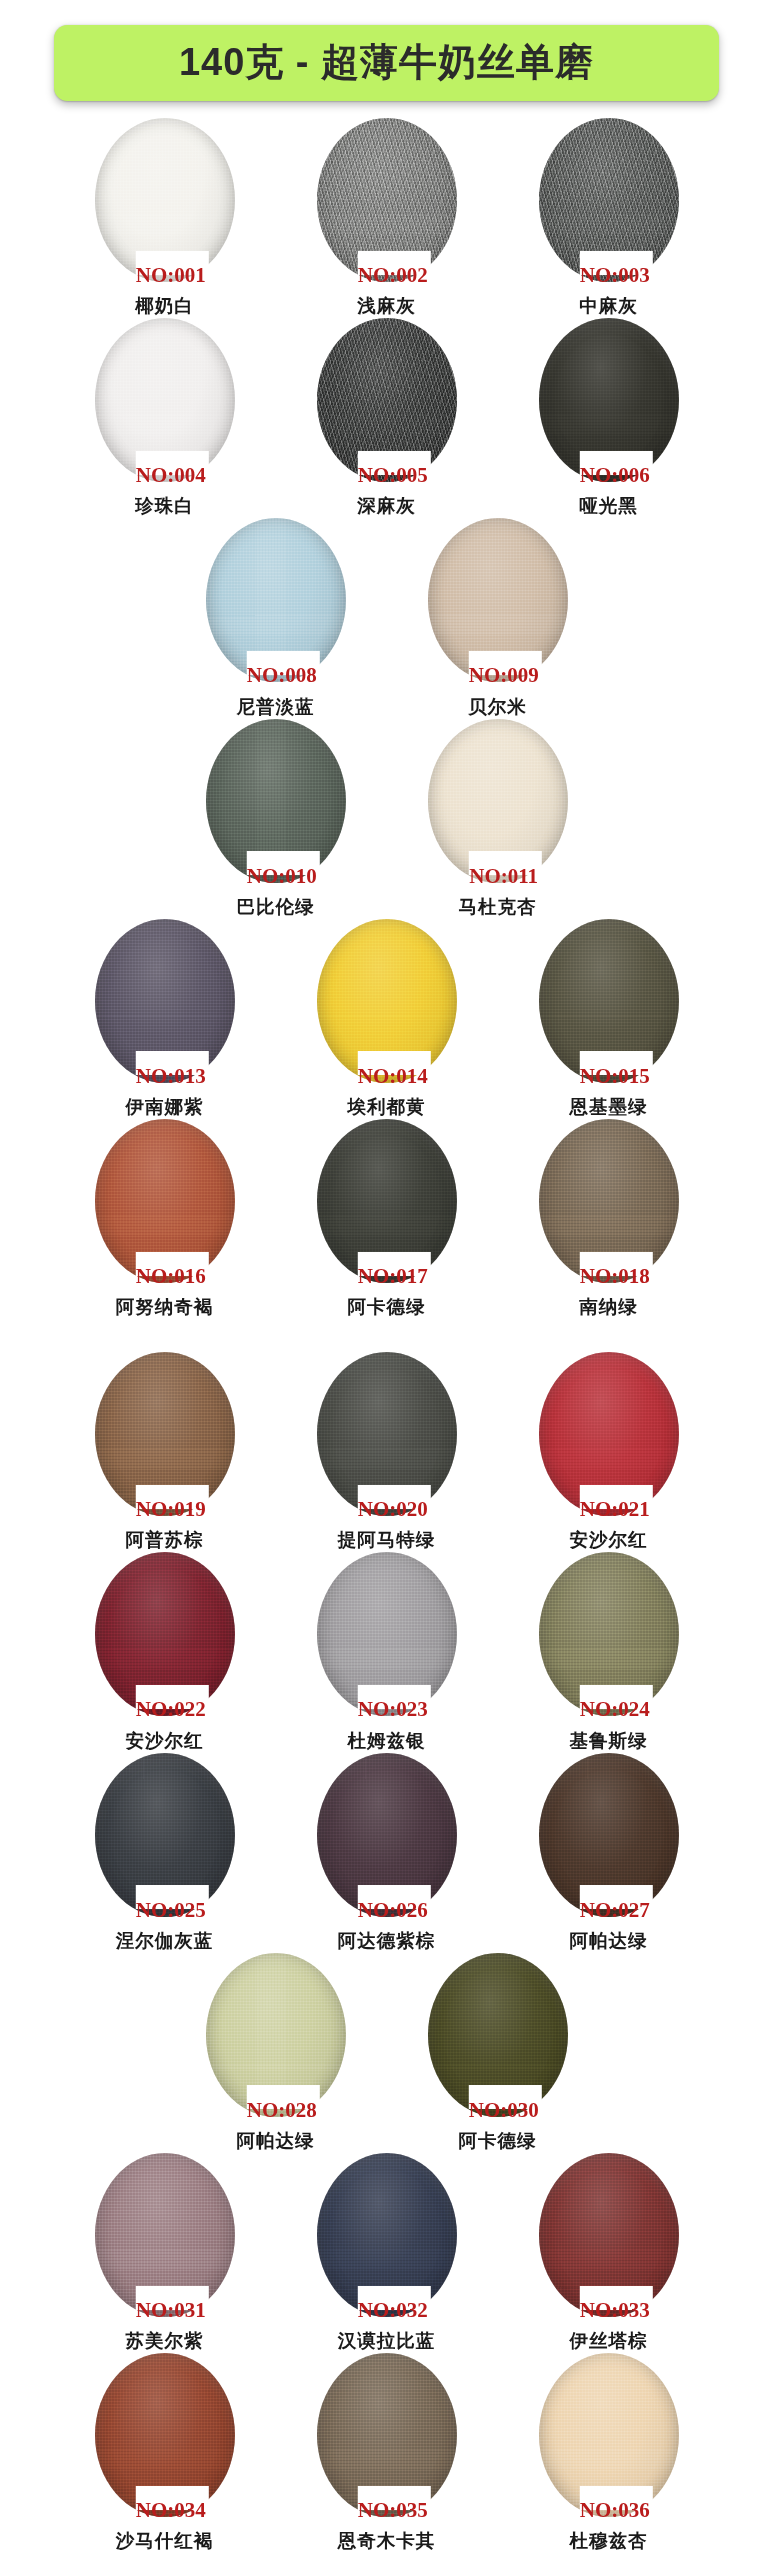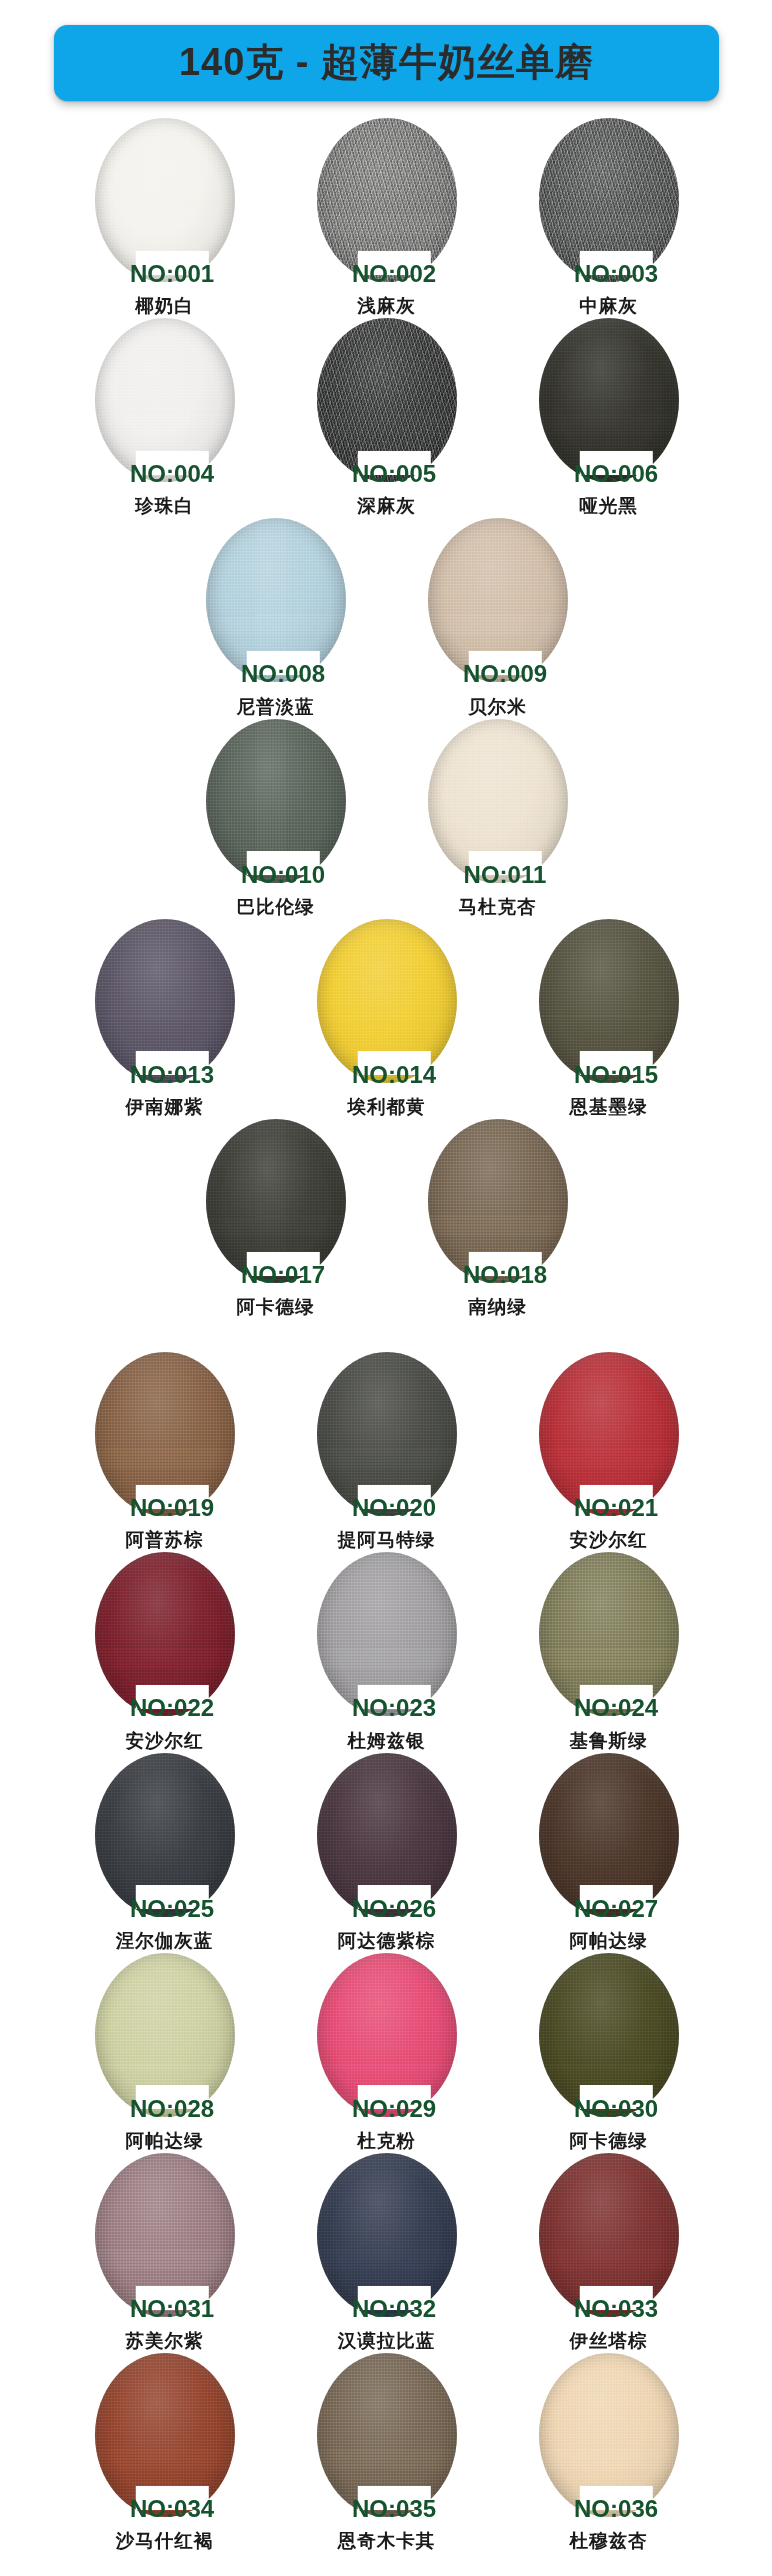--- a/index.html
+++ b/index.html
@@ -10,21 +10,21 @@
   }
   body { padding-bottom:15.5px; }
 
   
   .header-wrap {
     padding:25px 0 17.5px 0;
     display:flex;
     justify-content:center;
   }
   .header-card {
-    background:#0ea5e9;
+    background:#bef264;
     border-radius:13.4px;
     box-shadow:0 3.1px 8.2px rgba(0,0,0,0.26), 0 0.5px 1.5px rgba(0,0,0,0.18);
     padding:15.5px 32px 17.5px 32px;
     min-width:665px;
     display:flex;
     align-items:center;
     justify-content:center;
   }
   .header-title {
     font-size:38px;
@@ -123,27 +123,27 @@
     height:24px;
     background:#ffffff;
     z-index:6;
   }
 
   .code {
     position:absolute;
     left:50%;
     transform:translateX(-41%);
     bottom:0px;
-    font-size:24px;
+    font-size:21px;
     font-weight:bold;
-    color:#14532d;
+    color:#b91c1c;
     letter-spacing:0px;
     white-space:nowrap;
     z-index:7;
-    font-family:Liberation Sans, sans-serif;
+    font-family:Liberation Serif, serif;
   }
 
   .cname {
     margin-top:5.2px;
     font-size:18.5px;
     font-weight:bold;
     color:#1a1a1a;
     letter-spacing:1px;
     white-space:nowrap;
     text-align:center;
@@ -277,20 +277,28 @@
             <div class="chip" style="background: rgb(87, 84, 65);"></div>
             <div class="notch"></div>
             <div class="code">NO:015</div>
           </div>
           <div class="cname">恩基墨绿</div>
         </div>
       </div>
       <div class="row">
         <div class="swatch-cell">
           <div class="chip-holder">
+            <div class="chip" style="background: rgb(178, 87, 58);"></div>
+            <div class="notch"></div>
+            <div class="code">NO:016</div>
+          </div>
+          <div class="cname">阿努纳奇褐</div>
+        </div>
+        <div class="swatch-cell">
+          <div class="chip-holder">
             <div class="chip" style="background: rgb(59, 61, 54);"></div>
             <div class="notch"></div>
             <div class="code">NO:017</div>
           </div>
           <div class="cname">阿卡德绿</div>
         </div>
         <div class="swatch-cell">
           <div class="chip-holder">
             <div class="chip" style="background: rgb(123, 106, 85);"></div>
             <div class="notch"></div>
@@ -383,28 +391,20 @@
         <div class="swatch-cell">
           <div class="chip-holder">
             <div class="chip" style="background: rgb(207, 210, 164);"></div>
             <div class="notch"></div>
             <div class="code">NO:028</div>
           </div>
           <div class="cname">阿帕达绿</div>
         </div>
         <div class="swatch-cell">
           <div class="chip-holder">
-            <div class="chip" style="background: rgb(231, 77, 119);"></div>
-            <div class="notch"></div>
-            <div class="code">NO:029</div>
-          </div>
-          <div class="cname">杜克粉</div>
-        </div>
-        <div class="swatch-cell">
-          <div class="chip-holder">
             <div class="chip" style="background: rgb(74, 74, 35);"></div>
             <div class="notch"></div>
             <div class="code">NO:030</div>
           </div>
           <div class="cname">阿卡德绿</div>
         </div>
       </div>
       <div class="row">
         <div class="swatch-cell">
           <div class="chip-holder">

